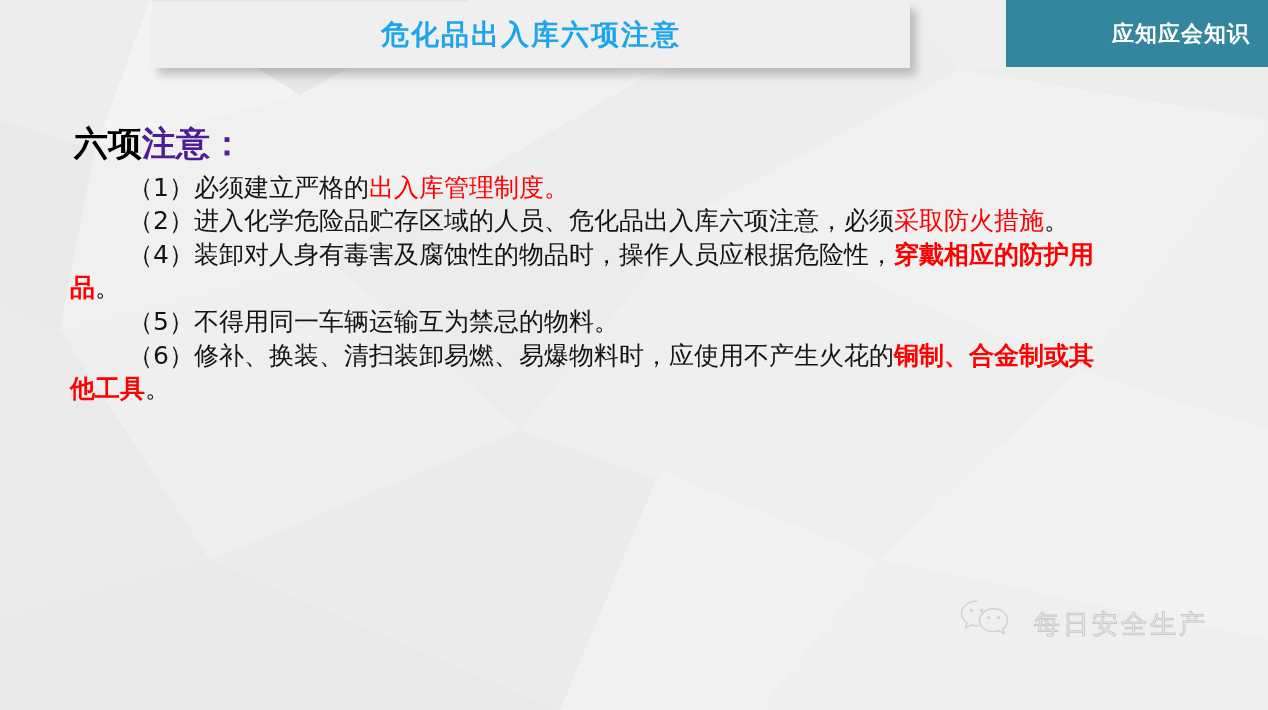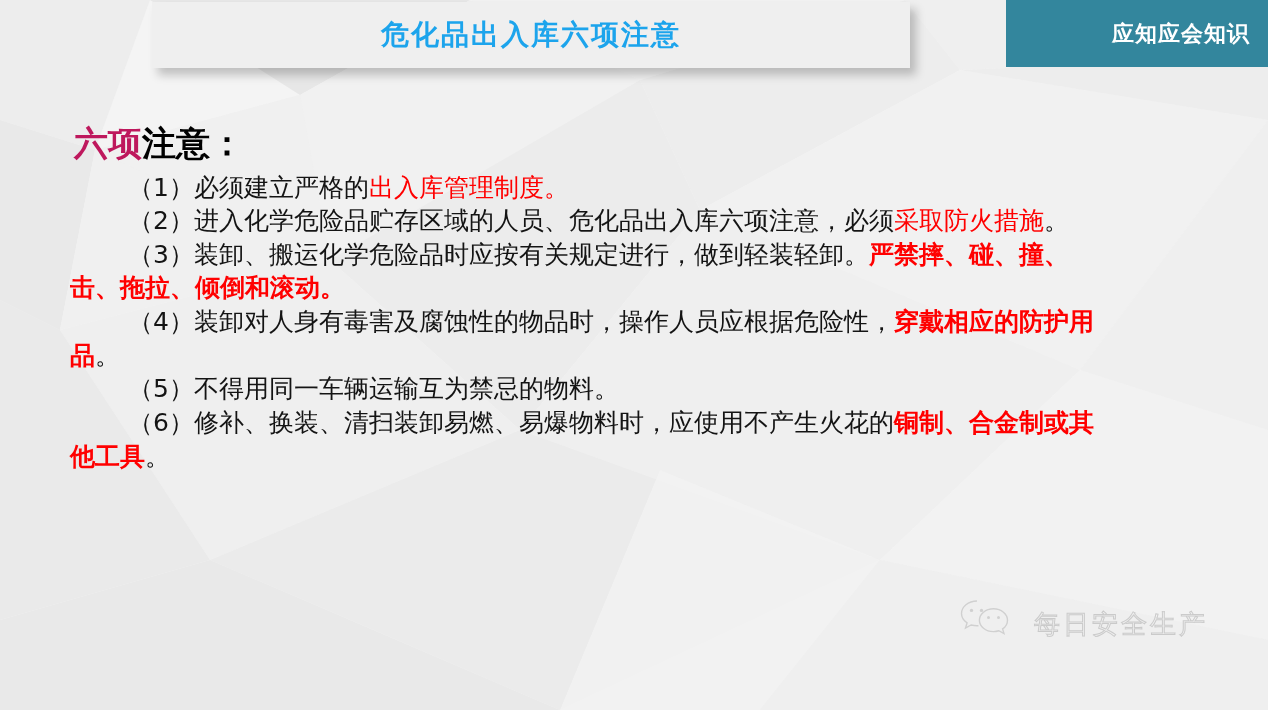--- a/index.html
+++ b/index.html
@@ -85,22 +85,22 @@
   }
 
   .heading {
     font-size: 34px;
     font-weight: bold;
     line-height: 1.25;
     margin: 0 0 6px 4px;
     white-space: nowrap;
     font-family: "DejaVu Sans", "Liberation Sans", sans-serif;
   }
-  .heading .red { color: #be185d; }
-  .heading .blue { color: #000000; }
+  .heading .red { color: #000000; }
+  .heading .blue { color: #4c1d95; }
 
   .para {
     font-size: 25px;
     line-height: 1.345;
     color: #141414;
     margin: 0;
     text-indent: 58px;
     font-family: "DejaVu Sans", "Liberation Sans", sans-serif;
     letter-spacing: 0px;
   }
@@ -170,21 +170,20 @@
     <div class="corner-badge-text">应知应会知识</div>
   </div>
 
   <div class="content">
     <div class="heading">
       <span class="red">六项</span><span class="blue">注意：</span>
     </div>
     <div id="item-list">
         <p class="para"><span>（1）</span><span>必须建立严格的</span><span class="red">出入库管理制度。</span></p>
         <p class="para"><span>（2）</span><span>进入化学危险品贮存区域的人员、危化品出入库六项注意，必须</span><span class="red">采取防火措施</span><span>。</span></p>
-        <p class="para"><span>（3）</span><span>装卸、搬运化学危险品时应按有关规定进行，做到轻装轻卸。</span><span class="red bold">严禁摔、碰、撞、击、拖拉、倾倒和滚动。</span></p>
         <p class="para"><span>（4）</span><span>装卸对人身有毒害及腐蚀性的物品时，操作人员应根据危险性，</span><span class="red bold">穿戴相应的防护用品</span><span>。</span></p>
         <p class="para"><span>（5）</span><span>不得用同一车辆运输互为禁忌的物料。</span></p>
         <p class="para"><span>（6）</span><span>修补、换装、清扫装卸易燃、易爆物料时，应使用不产生火花的</span><span class="red bold">铜制、合金制或其他工具</span><span>。</span></p>
       </div>
   </div>
 
   <div class="watermark">
     <span class="wm-icon">
       <svg width="52" height="40" viewBox="0 0 52 40" aria-hidden="true">
         <g fill="none" stroke="#cfcfcf" stroke-width="1.4">

